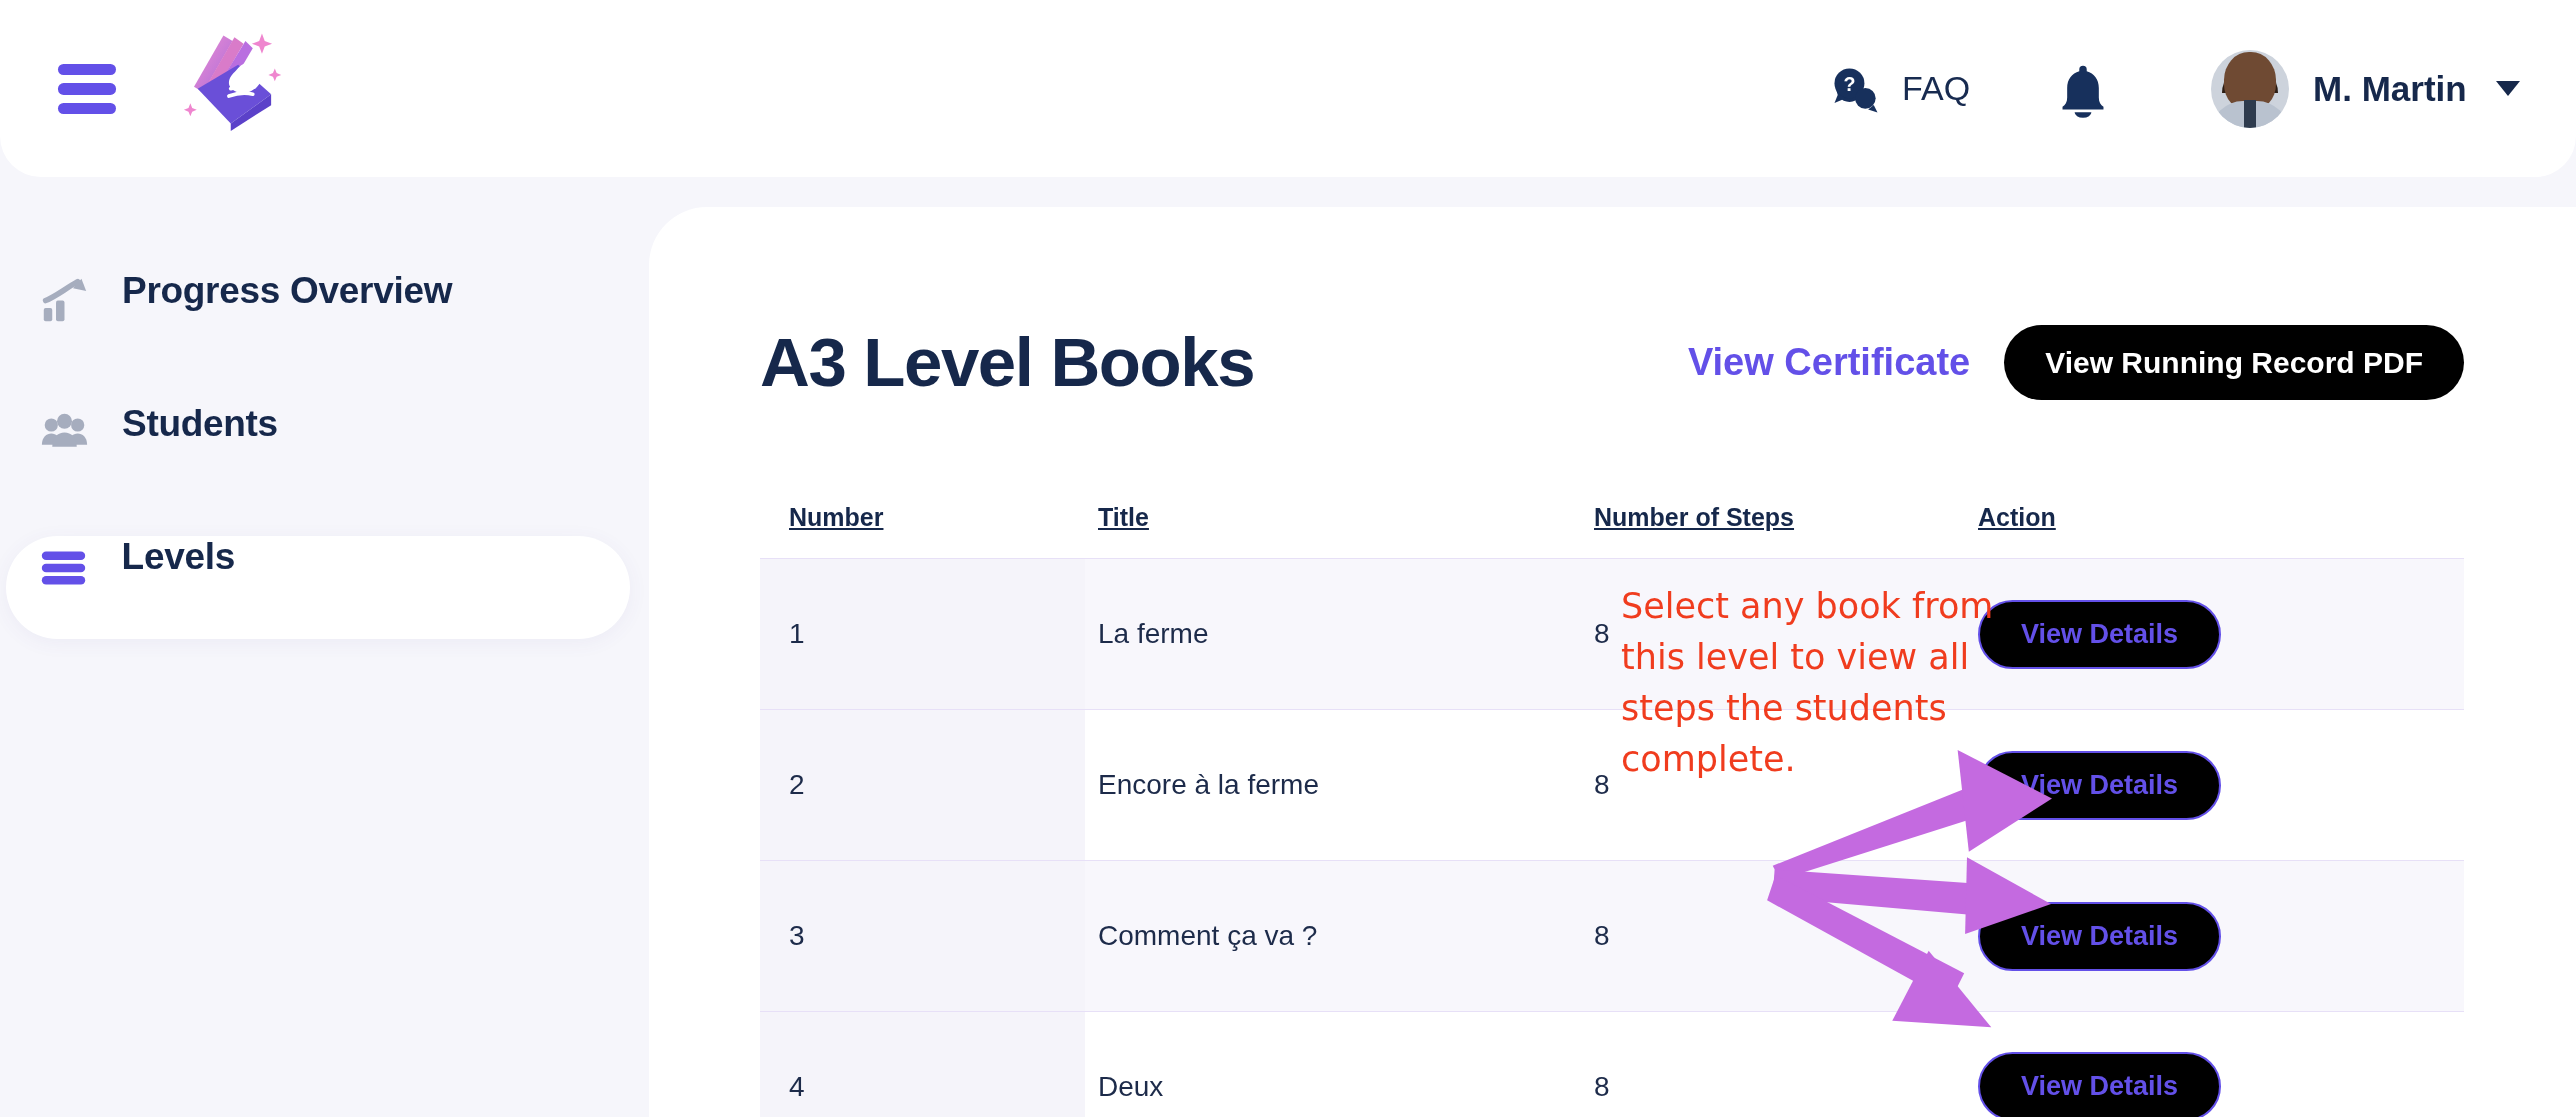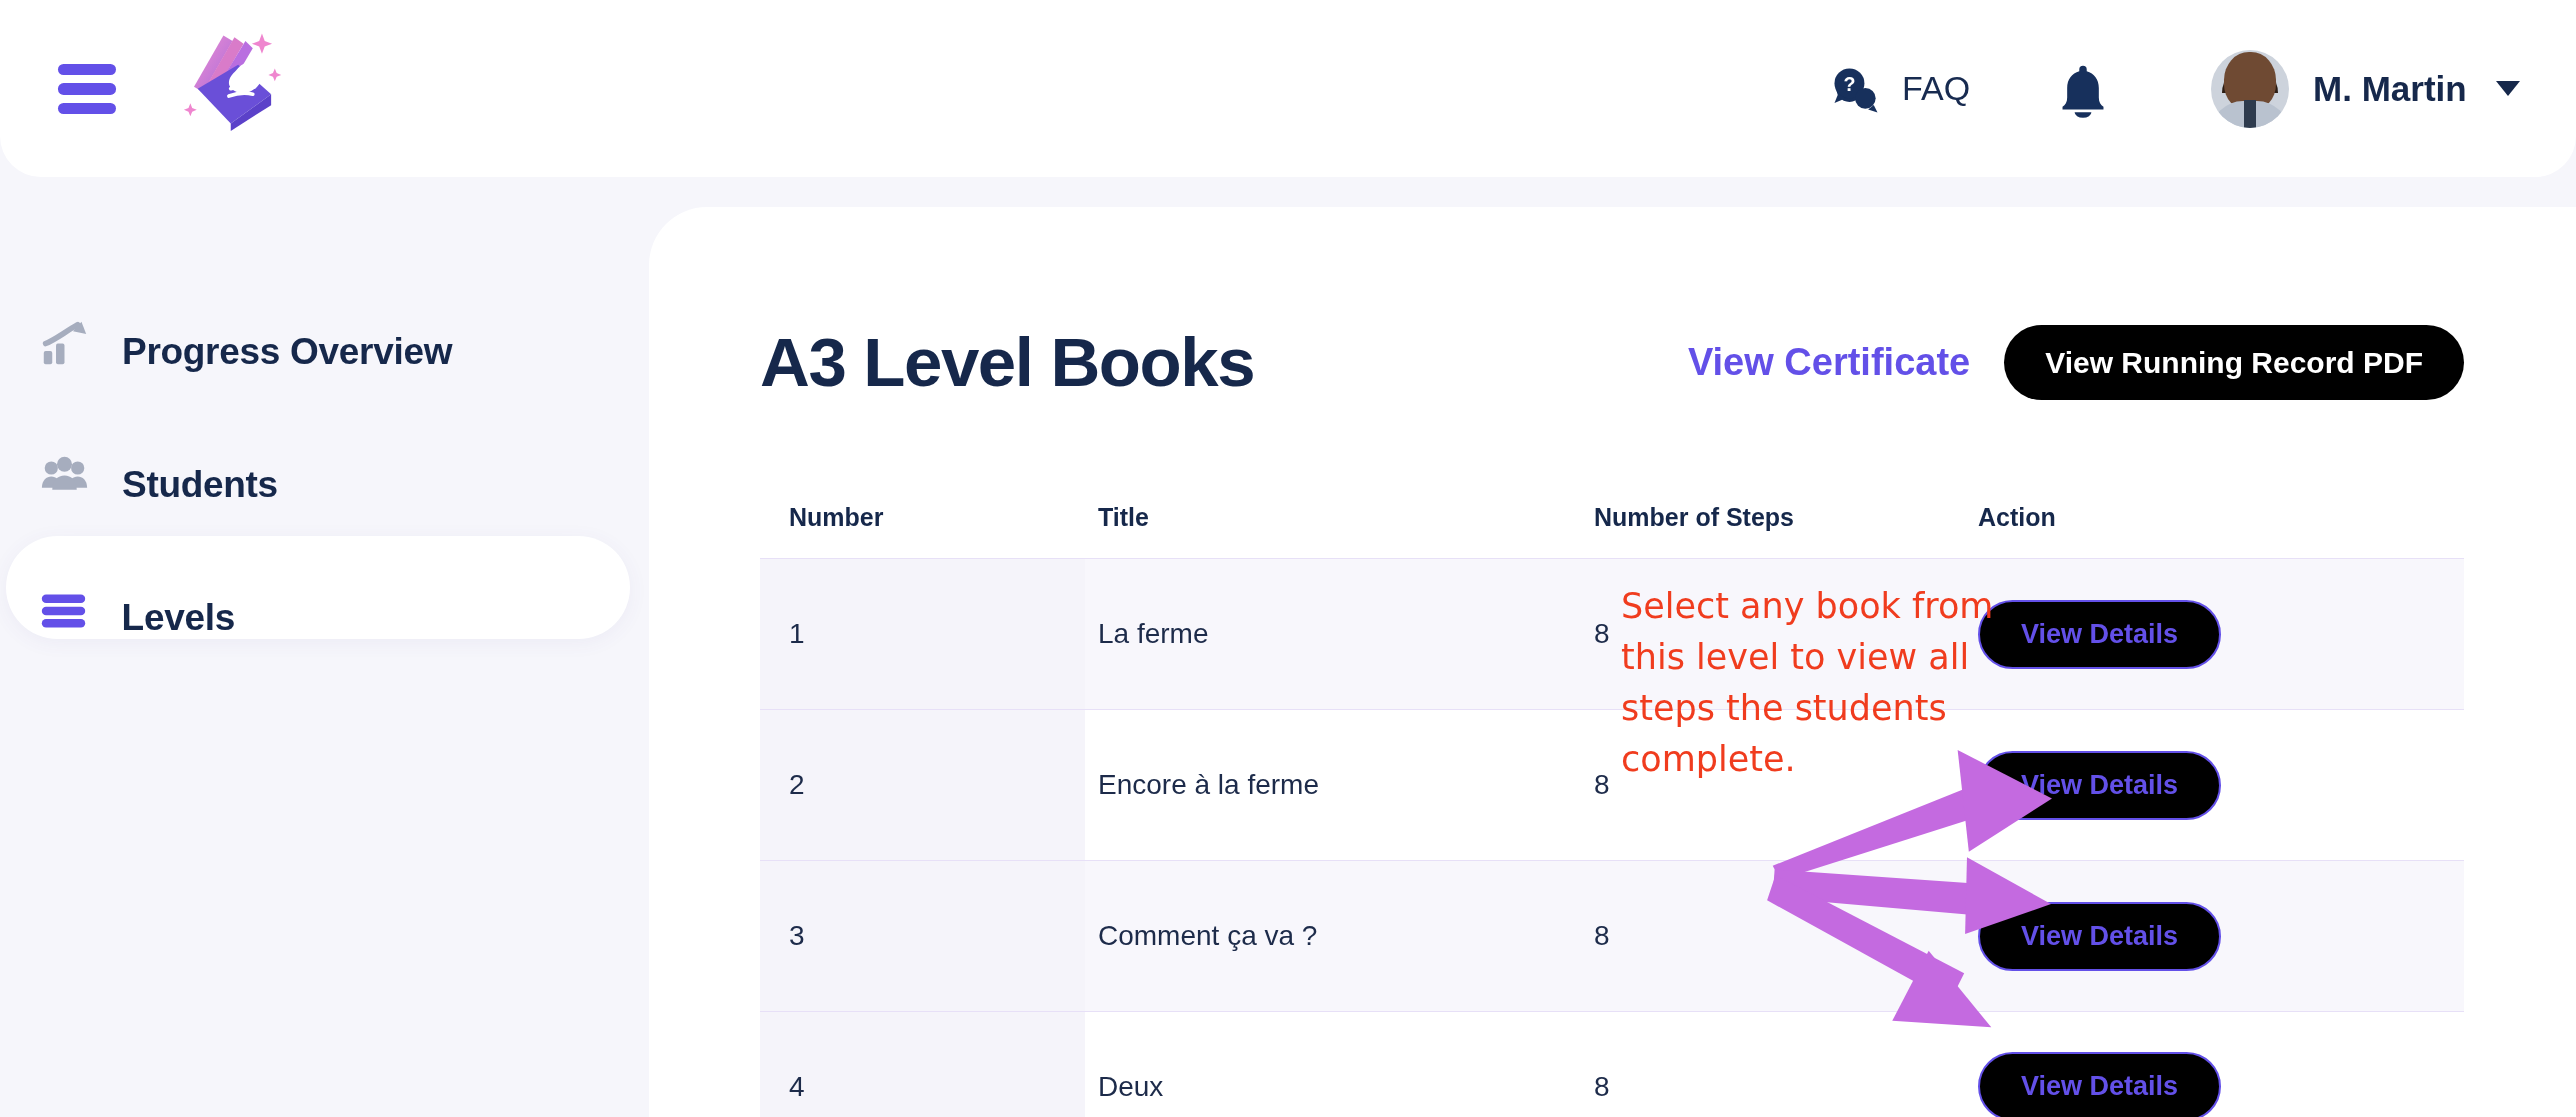--- a/index.html
+++ b/index.html
@@ -87,21 +87,21 @@
 
   
   .sidebar {
     position: absolute; left: 0; top: 177px;
     width: 654px; height: 940px;
     background: #f6f6fb;
     padding-top: 93px;
     z-index: 2;
   }
   .nav-item {
-    position: relative; display: flex; align-items: flex-end;
+    position: relative; display: flex; align-items: flex-start;
     height: 103px; margin-bottom: 30px; padding-left: 34px;
     cursor: pointer;
   }
   .nav-item.active {
     background: #ffffff;
     border-top-right-radius: 54px; border-bottom-right-radius: 54px;
     border-top-left-radius: 54px; border-bottom-left-radius: 54px;
     width: 624px; margin-left: 5.6px; padding-left: 28px;
     box-shadow: 0 3.7px 20.5px rgba(80,70,160,0.06);
   }
@@ -148,20 +148,21 @@
 
   
   .table { position: absolute; left: 111px; top: 295px; width: 1704px; }
   .thead {
     display: flex; align-items: center; height: 56px;
     padding-bottom: 26px;
   }
   .th {
     font-size: 25px; font-weight: 700; color: #16284b;
     white-space: nowrap;
+    text-decoration: underline;
   }
   .col-num   { width: 325px; padding-left: 29px; }
   .col-title { width: 481px; padding-left: 13px; }
   .col-steps { width: 381px; padding-left: 28px; }
   .col-act   { width: 517px; padding-left: 31px; }
 
   .trow {
     display: flex; align-items: stretch; height: 151px;
     border-top: 1.9px solid #e7e0f7;
   }

